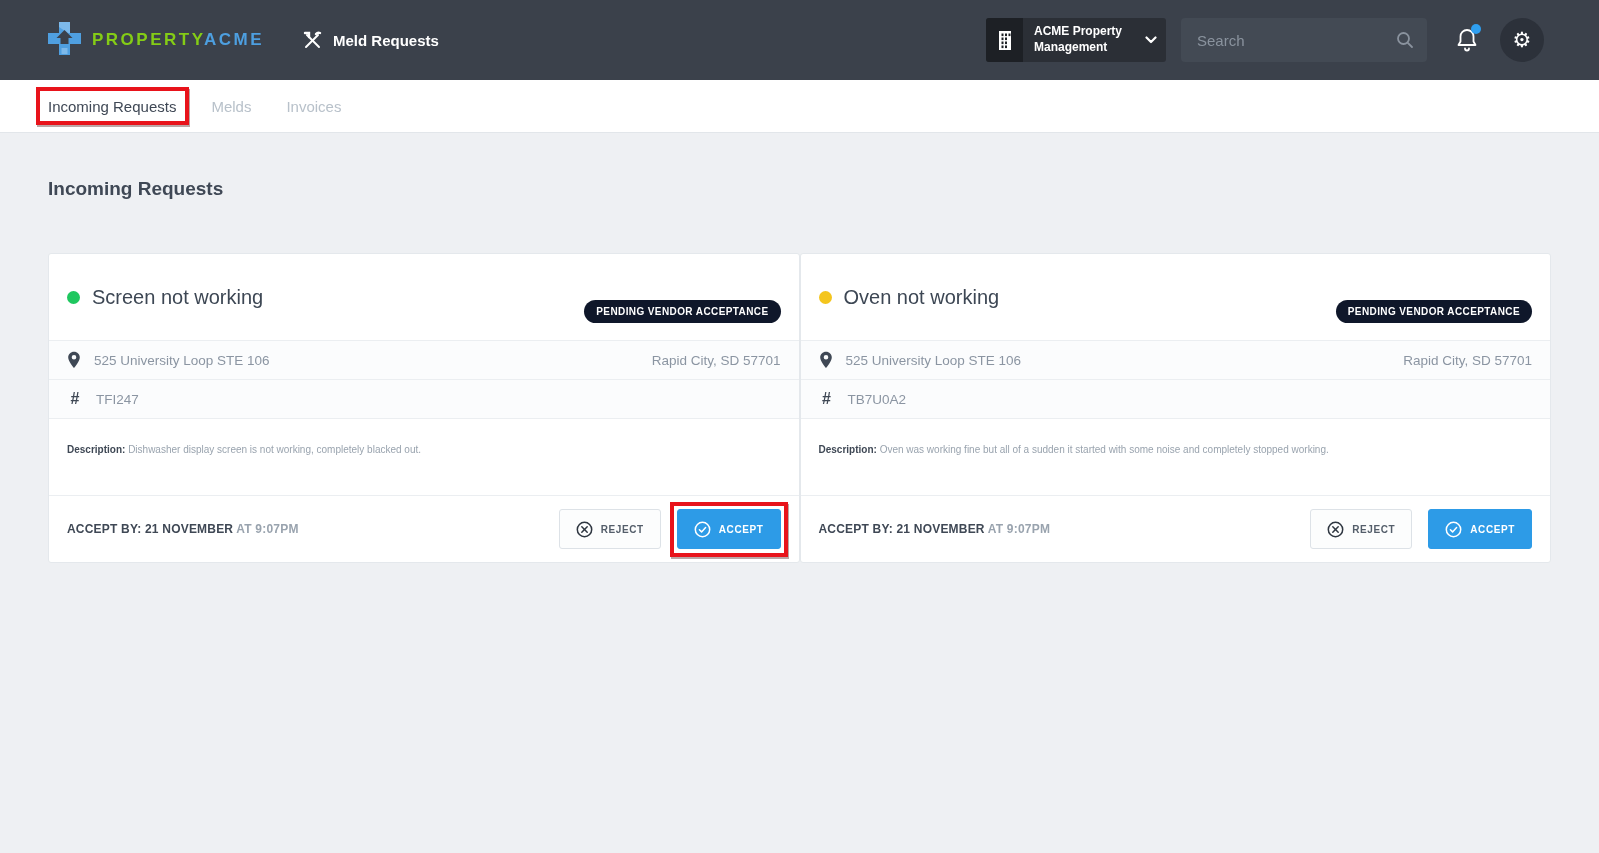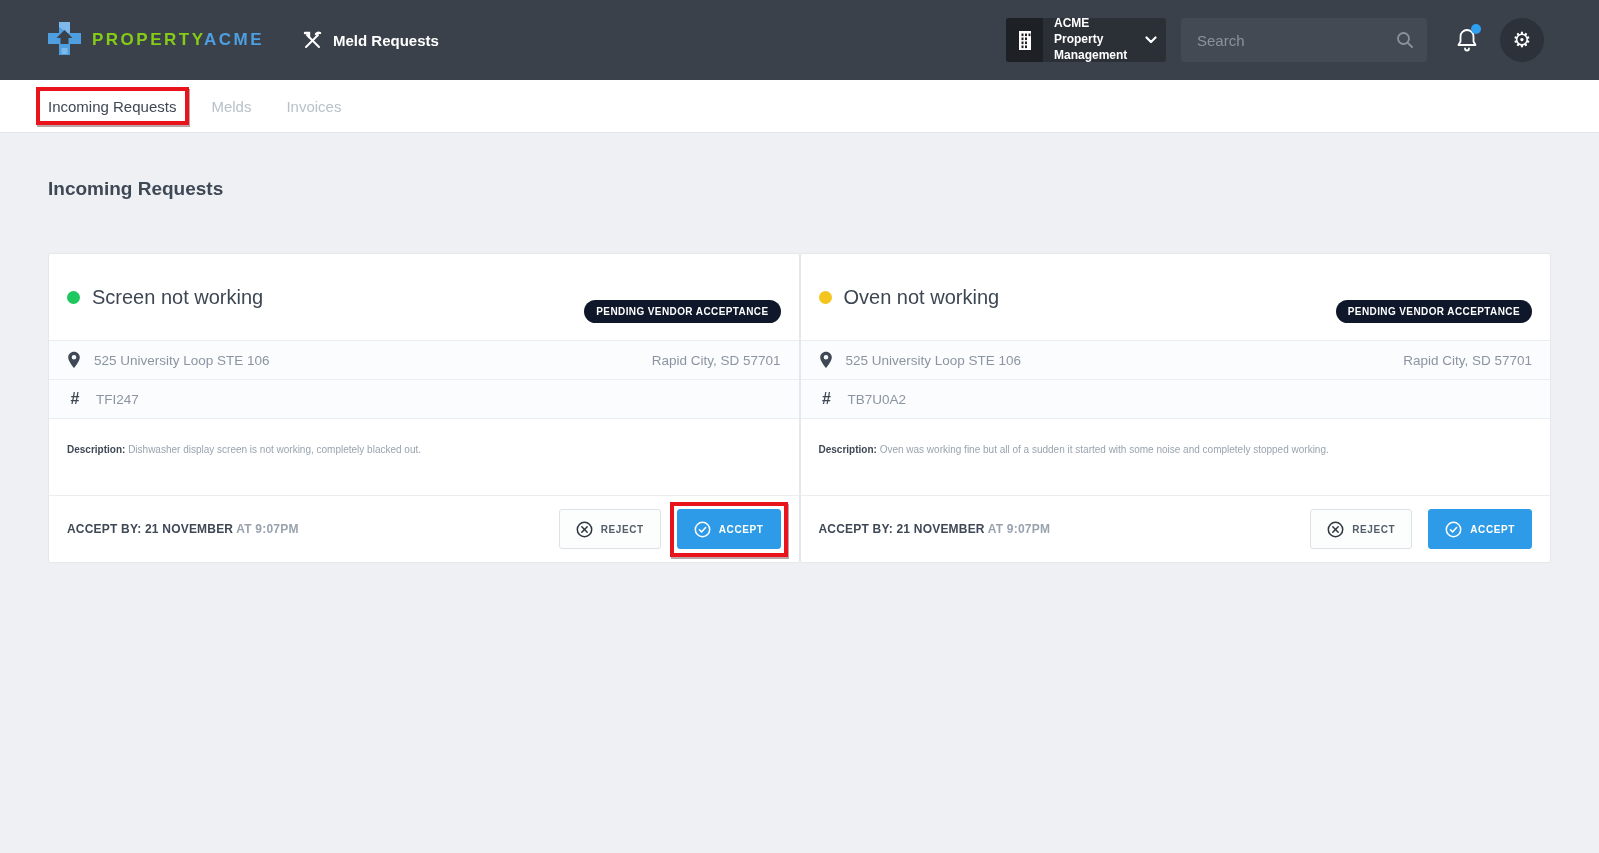--- a/index.html
+++ b/index.html
@@ -20,21 +20,21 @@
   .brand-text { font-size:17px; font-weight:600; letter-spacing:2.5px; }
   .brand-text .p1 { color:#84cc16; }
   .brand-text .p2 { color:#4d9fe0; }
   .app-title {
     display:flex; align-items:center; gap:10px;
     margin-left:38px; color:#ffffff; font-size:15px; font-weight:700;
   }
   .nav-spacer { flex:1; }
 
   .company-dd {
-    display:flex; align-items:stretch; height:44px; width:160px;
+    display:flex; align-items:stretch; height:44px; width:180px;
     background:#2b2f36; border-radius:3px; overflow:hidden; cursor:pointer;
   }
   .company-dd .icon-box {
     width:37px; background:#1d2025; display:flex; align-items:center; justify-content:center;
   }
   .company-dd .co-name {
     flex:1; display:flex; flex-direction:column; justify-content:center;
     padding-left:11px; color:#ffffff; font-size:12px; font-weight:600; line-height:1.32;
   }
   .company-dd .chev {

